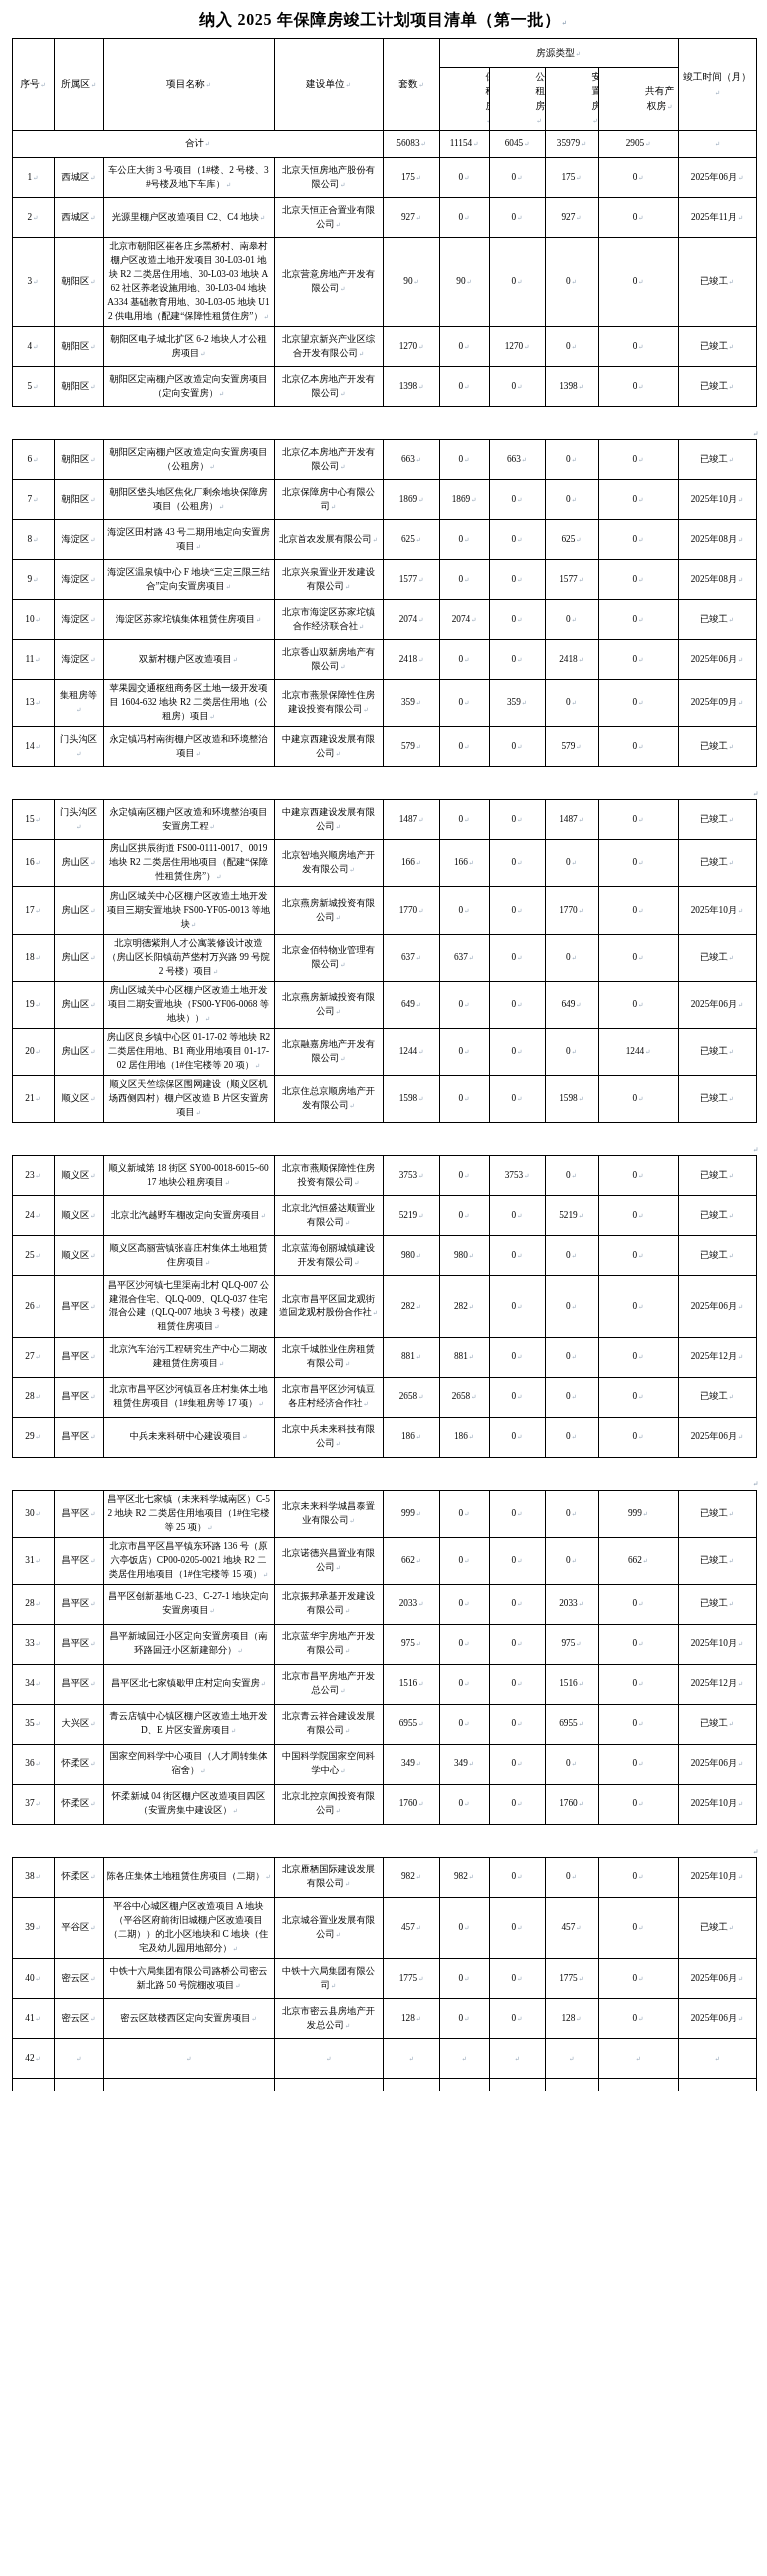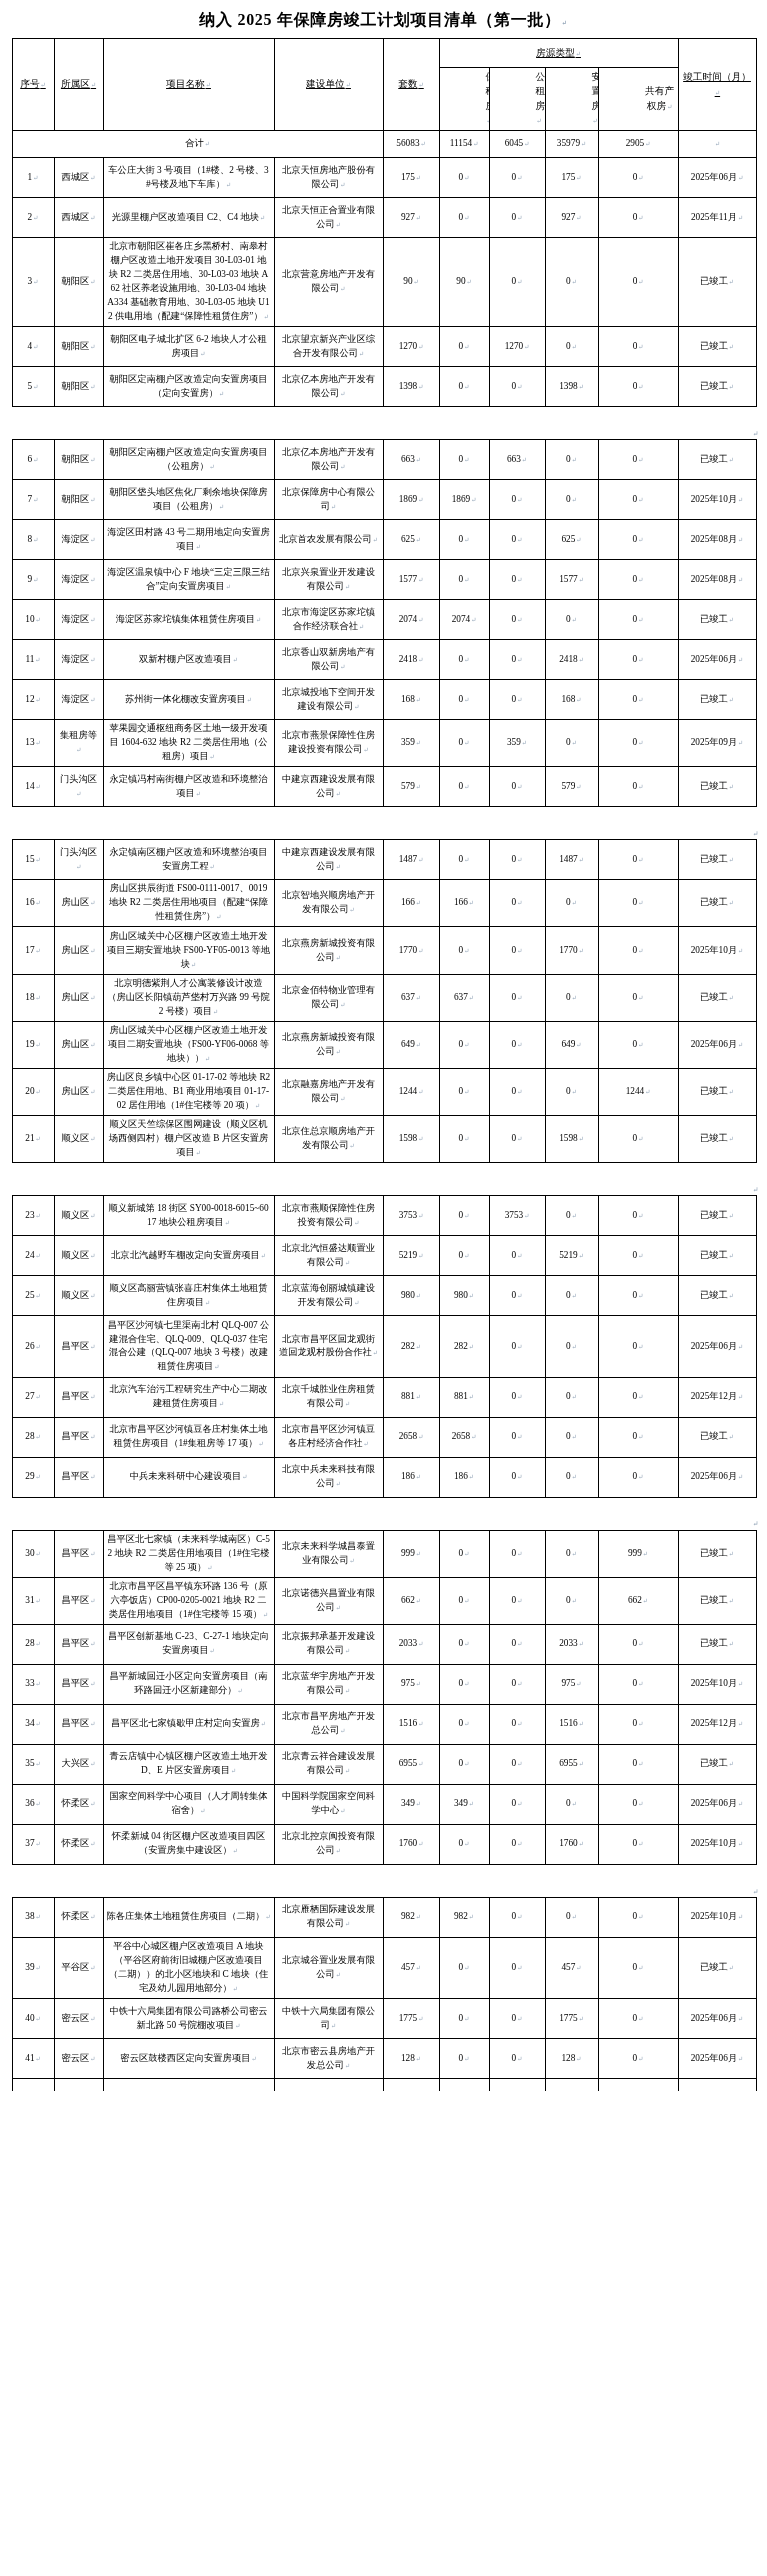--- a/index.html
+++ b/index.html
@@ -11,21 +11,21 @@
     margin:10px 0 7.2px 0;text-align:center;font-size:16px;font-weight:bold;
     letter-spacing:0.7px;
   }
   table.t{
     border-collapse:collapse;table-layout:fixed;width:744px;margin-left:11.5px;
   }
   table.t td,table.t th{
     border:1.4px solid #000;font-weight:normal;text-align:center;vertical-align:middle;
     padding:2.2px 2.9px;font-size:9.3px;line-height:1.5;word-break:break-all;overflow:hidden;
   }
-  tr.hA td{height:23px;font-size:9.7px;text-decoration:underline;}
+  tr.hA td{height:23px;font-size:9.7px;}
   tr.hB td{height:32px;font-size:9.7px;padding-left:46px;}
   tr.total-row td{height:21.6px;margin-left:43px;}
   tr.data-row{height:40px;}
   tr.stub-row td{height:7.2px;border-bottom:none;}
   .num{font-family:"Liberation Serif","DejaVu Serif",serif;}
   .gap{height:32px;position:relative;}
   .gap::after{
     content:"↵";position:absolute;right:8.6px;bottom:1.4px;color:#93a5b8;font-size:7.2px;
   }
   .m::after{content:"↵";color:#93a5b8;font-size:6.5px;margin-left:0.7px;vertical-align:baseline;}
@@ -217,32 +217,20 @@
           <td class="m">双新村棚户区改造项目</td>
           <td class="m">北京香山双新房地产有限公司</td>
           <td class="m num">2418</td>
           <td class="m num">0</td>
           <td class="m num">0</td>
           <td class="m num">2418</td>
           <td class="m num">0</td>
           <td class="m">2025年06月</td>
         </tr>
         <tr class="data-row">
-          <td class="m">12</td>
-          <td class="m">海淀区</td>
-          <td class="m">苏州街一体化棚改安置房项目</td>
-          <td class="m">北京城投地下空间开发建设有限公司</td>
-          <td class="m num">168</td>
-          <td class="m num">0</td>
-          <td class="m num">0</td>
-          <td class="m num">168</td>
-          <td class="m num">0</td>
-          <td class="m">已竣工</td>
-        </tr>
-        <tr class="data-row">
           <td class="m">13</td>
           <td class="m">集租房等</td>
           <td class="m">苹果园交通枢纽商务区土地一级开发项目 1604-632 地块 R2 二类居住用地（公租房）项目</td>
           <td class="m">北京市燕景保障性住房建设投资有限公司</td>
           <td class="m num">359</td>
           <td class="m num">0</td>
           <td class="m num">359</td>
           <td class="m num">0</td>
           <td class="m num">0</td>
           <td class="m">2025年09月</td>
@@ -631,20 +619,32 @@
           <td class="m">41</td>
           <td class="m">密云区</td>
           <td class="m">密云区鼓楼西区定向安置房项目</td>
           <td class="m">北京市密云县房地产开发总公司</td>
           <td class="m num">128</td>
           <td class="m num">0</td>
           <td class="m num">0</td>
           <td class="m num">128</td>
           <td class="m num">0</td>
           <td class="m">2025年06月</td>
+        </tr>
+        <tr class="data-row">
+          <td class="m">42</td>
+          <td class="m"></td>
+          <td class="m"></td>
+          <td class="m"></td>
+          <td class="m num"></td>
+          <td class="m num"></td>
+          <td class="m num"></td>
+          <td class="m num"></td>
+          <td class="m num"></td>
+          <td class="m"></td>
         </tr>
         <tr class="stub-row">
           <td></td>
           <td></td>
           <td></td>
           <td></td>
           <td class="num"></td>
           <td class="num"></td>
           <td class="num"></td>
           <td class="num"></td>

